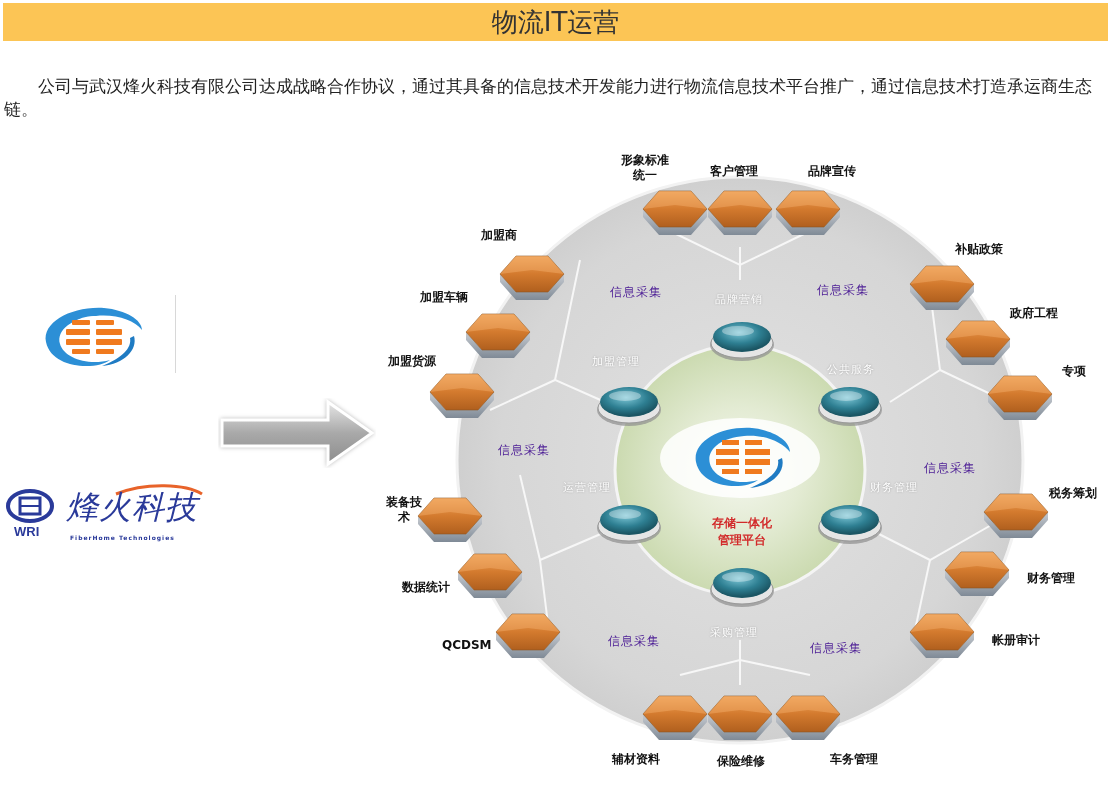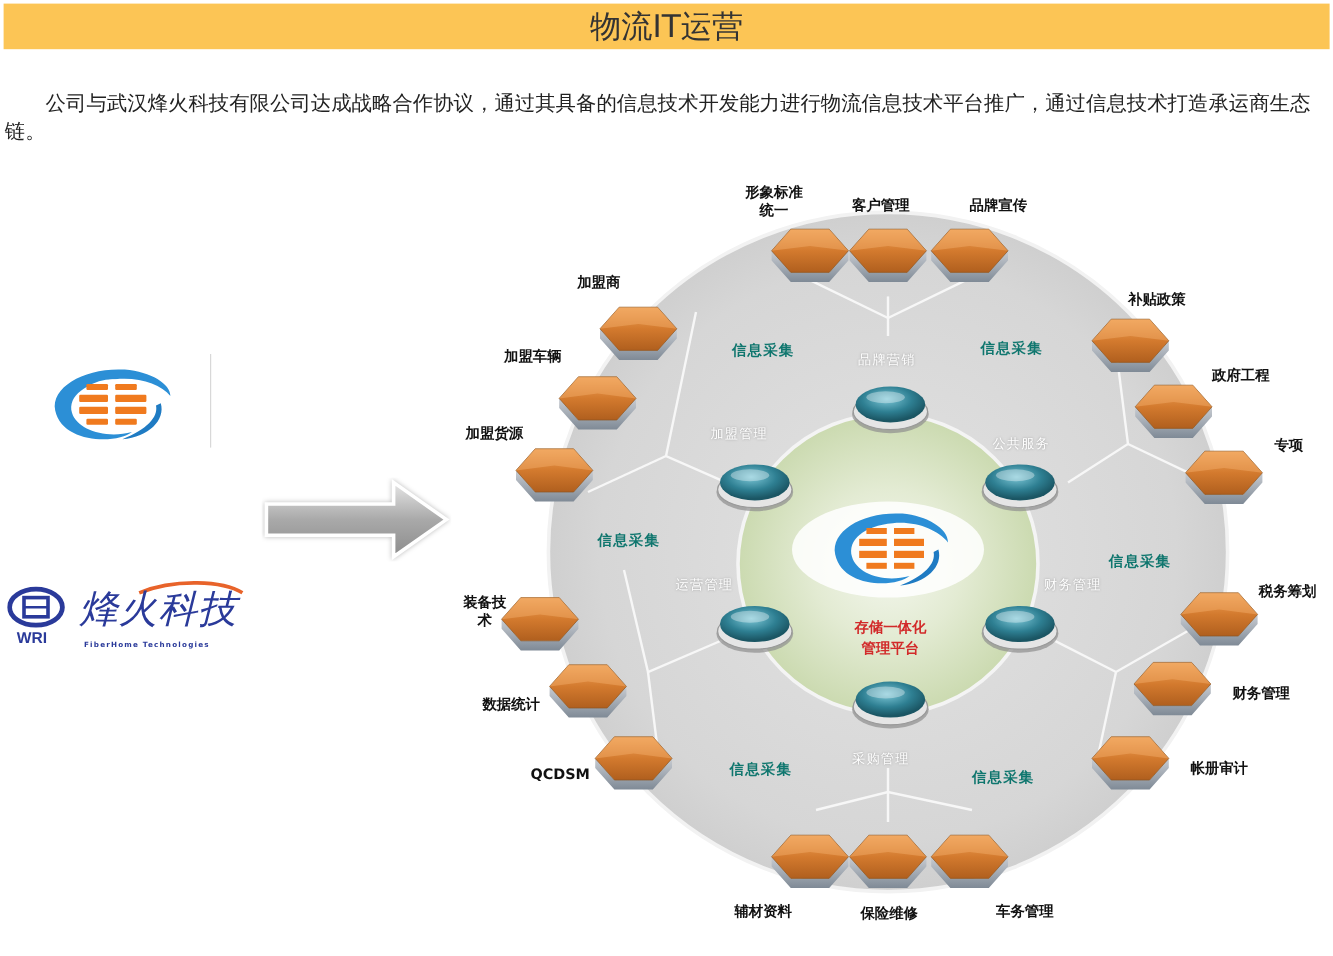--- a/index.html
+++ b/index.html
@@ -8,21 +8,21 @@
   .header-title{font-size:26px;color:#333;letter-spacing:0px;}
   .intro{position:absolute;left:4px;top:75px;width:1100px;font-size:17px;line-height:23px;color:#222;text-indent:34px;}
   .logo-left{position:absolute;left:38px;top:300px;width:112px;height:72px;}
   .divider{position:absolute;left:175px;top:295px;width:1px;height:78px;background:#d8d8d8;}
   .arrow{position:absolute;left:218px;top:398px;width:158px;height:70px;}
   .fh-logo{position:absolute;left:6px;top:482px;width:200px;height:66px;}
   .diagram{position:absolute;left:380px;top:140px;width:731px;height:657px;}
   .diagram svg{position:absolute;left:0;top:0;}
   .lbl{position:absolute;font-size:12px;font-weight:bold;color:#111;white-space:nowrap;line-height:15px;}
   .lbl.c{text-align:center;}
-  .red{position:absolute;font-size:12px;font-weight:bold;color:#0f766e;white-space:nowrap;letter-spacing:1px;}
+  .red{position:absolute;font-size:12px;font-weight:normal;color:#4c1d95;white-space:nowrap;letter-spacing:1px;}
   .wht{position:absolute;font-size:11px;color:#ffffff;white-space:nowrap;letter-spacing:1px;text-shadow:0 0 2px #999;}
   .center-text{position:absolute;font-size:12px;font-weight:bold;color:#d22a2a;text-align:center;line-height:17px;white-space:nowrap;}
 </style>
 </head>
 <body>
 
 <div class="header">
   <span class="header-title">物流IT运营</span>
 </div>
 
@@ -192,21 +192,21 @@
   <span class="red" style="left:544px;top:320px;">信息采集</span>
   <span class="red" style="left:228px;top:493px;">信息采集</span>
   <span class="red" style="left:430px;top:500px;">信息采集</span>
 
   <div class="lbl c" style="left:237px;top:13px;width:56px;">
     <div>形象标准</div>
     <div>统一</div>
   </div>
   <span class="lbl" style="left:330px;top:24px;">客户管理</span>
   <span class="lbl" style="left:428px;top:24px;">品牌宣传</span>
-  <span class="lbl" style="left:560px;top:102px;text-align:center;">补贴政策</span>
+  <span class="lbl" style="left:575px;top:102px;text-align:center;">补贴政策</span>
   <span class="lbl" style="left:630px;top:166px;">政府工程</span>
   <span class="lbl" style="left:682px;top:224px;">专项</span>
   <span class="lbl" style="left:669px;top:346px;">税务筹划</span>
   <span class="lbl" style="left:647px;top:431px;">财务管理</span>
   <span class="lbl" style="left:612px;top:493px;">帐册审计</span>
   <span class="lbl" style="left:450px;top:612px;">车务管理</span>
   <span class="lbl" style="left:337px;top:614px;">保险维修</span>
   <span class="lbl" style="left:232px;top:612px;">辅材资料</span>
   <span class="lbl" style="left:62px;top:498px;">QCDSM</span>
   <span class="lbl" style="left:22px;top:440px;">数据统计</span>

